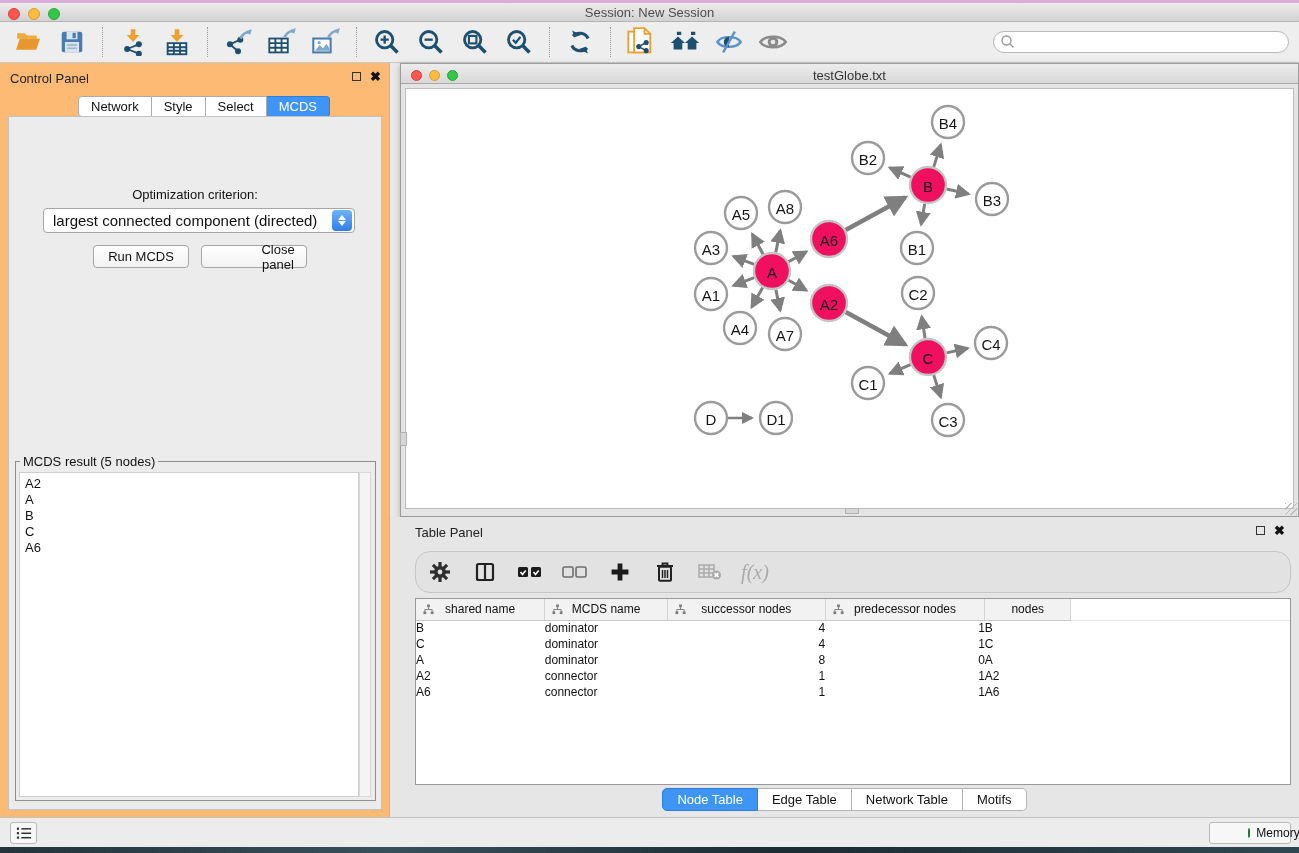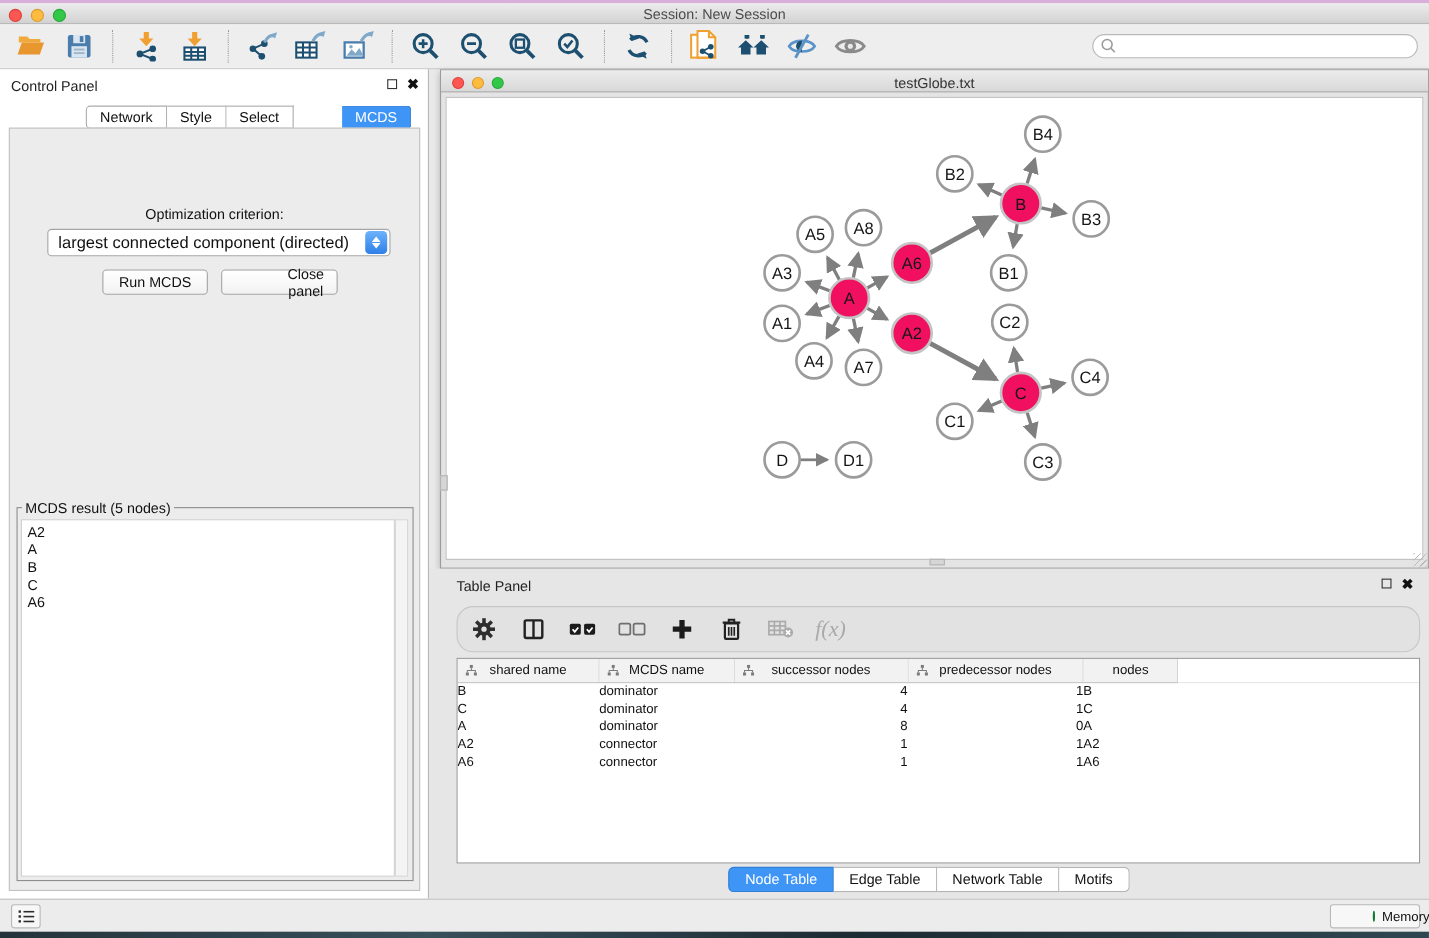--- a/index.html
+++ b/index.html
@@ -31,32 +31,32 @@
   .tsep { width:1px; height:30px; border-left:1px dotted #9a9a9a; margin:0 2px; }
   .ticon { width:36px; height:32px; display:flex; align-items:center; justify-content:center; }
   #search-wrap { margin-left:auto; margin-right:10px; }
   #search-box { width:296px; height:22px; border:1px solid #b9b9b9; border-radius:12px;
     background:#fff; display:flex; align-items:center; padding-left:6px; }
   #search-box input { border:none; outline:none; flex:1; height:18px; font-size:12px;
     background:transparent; font-family:"Liberation Sans",sans-serif; }
 
   
   #control-panel { position:absolute; left:0; top:63px; width:390px; height:754px;
-    background:#ffffff; border-right:1px solid #b7b7b7; }
+    background:#fdba74; border-right:1px solid #b7b7b7; }
   .panel-head { position:relative; height:30px; }
   .panel-head .ptitle { position:absolute; left:10px; top:8px; font-size:13px; color:#222; }
   .winbtns { position:absolute; right:8px; top:8px; display:flex; gap:9px; align-items:center; }
   .float-btn { width:9px; height:9px; border:1.5px solid #333; background:transparent; }
   .close-btn { font-size:13px; font-weight:bold; color:#111; line-height:11px; }
 
   .cp-tabs { position:absolute; left:78px; top:33px; display:flex; }
   .cp-tab { height:21px; padding:0 12px; font-size:13px; display:flex; align-items:center;
     background:#fff; border:1px solid #ababab; border-left:none; color:#111; }
   .cp-tab:first-child { border-left:1px solid #ababab; border-radius:4px 0 0 4px; }
-  .cp-tab:last-child { border-radius:0 4px 4px 0;margin-left:44px; }
+  .cp-tab:last-child { border-radius:0 4px 4px 0; }
   .cp-tab.active { background:#3e95f5; border-color:#2f7fd8; color:#fff; }
 
   #cp-content { position:absolute; left:8px; top:53px; width:374px; height:694px;
     background:#ececec; border:1px solid #c2c2c2; }
   #opt-label { position:absolute; left:0; right:0; top:70px; text-align:center;
     font-size:13px; color:#111; }
   #criterion { position:absolute; left:34px; top:91px; width:312px; height:25px;
     background:#fff; border:1px solid #a6a6a6; border-radius:4px;
     display:flex; align-items:center; }
   #criterion .val { flex:1; font-size:15px; color:#111; padding-left:9px; }

